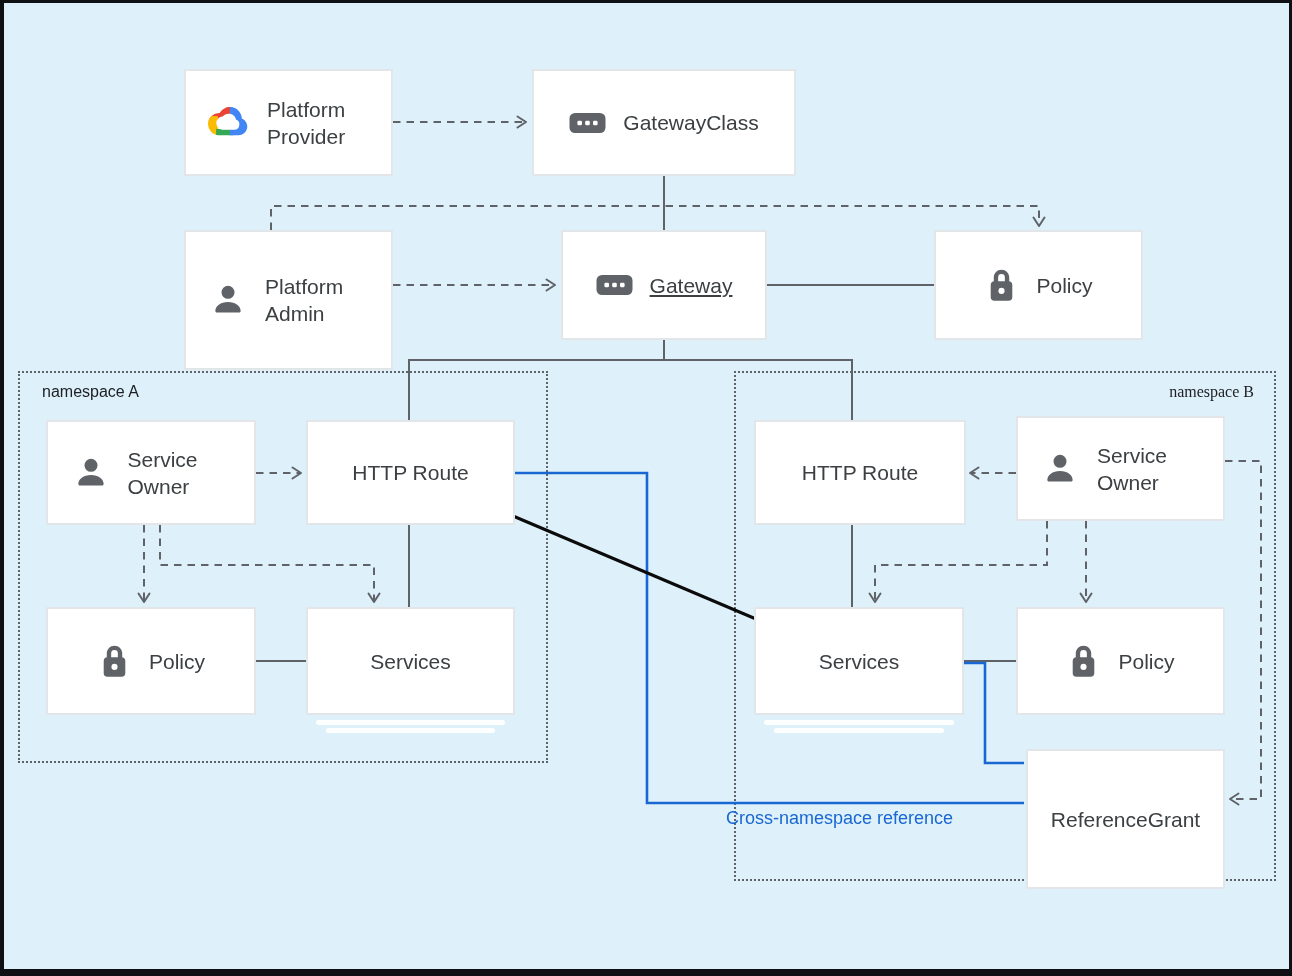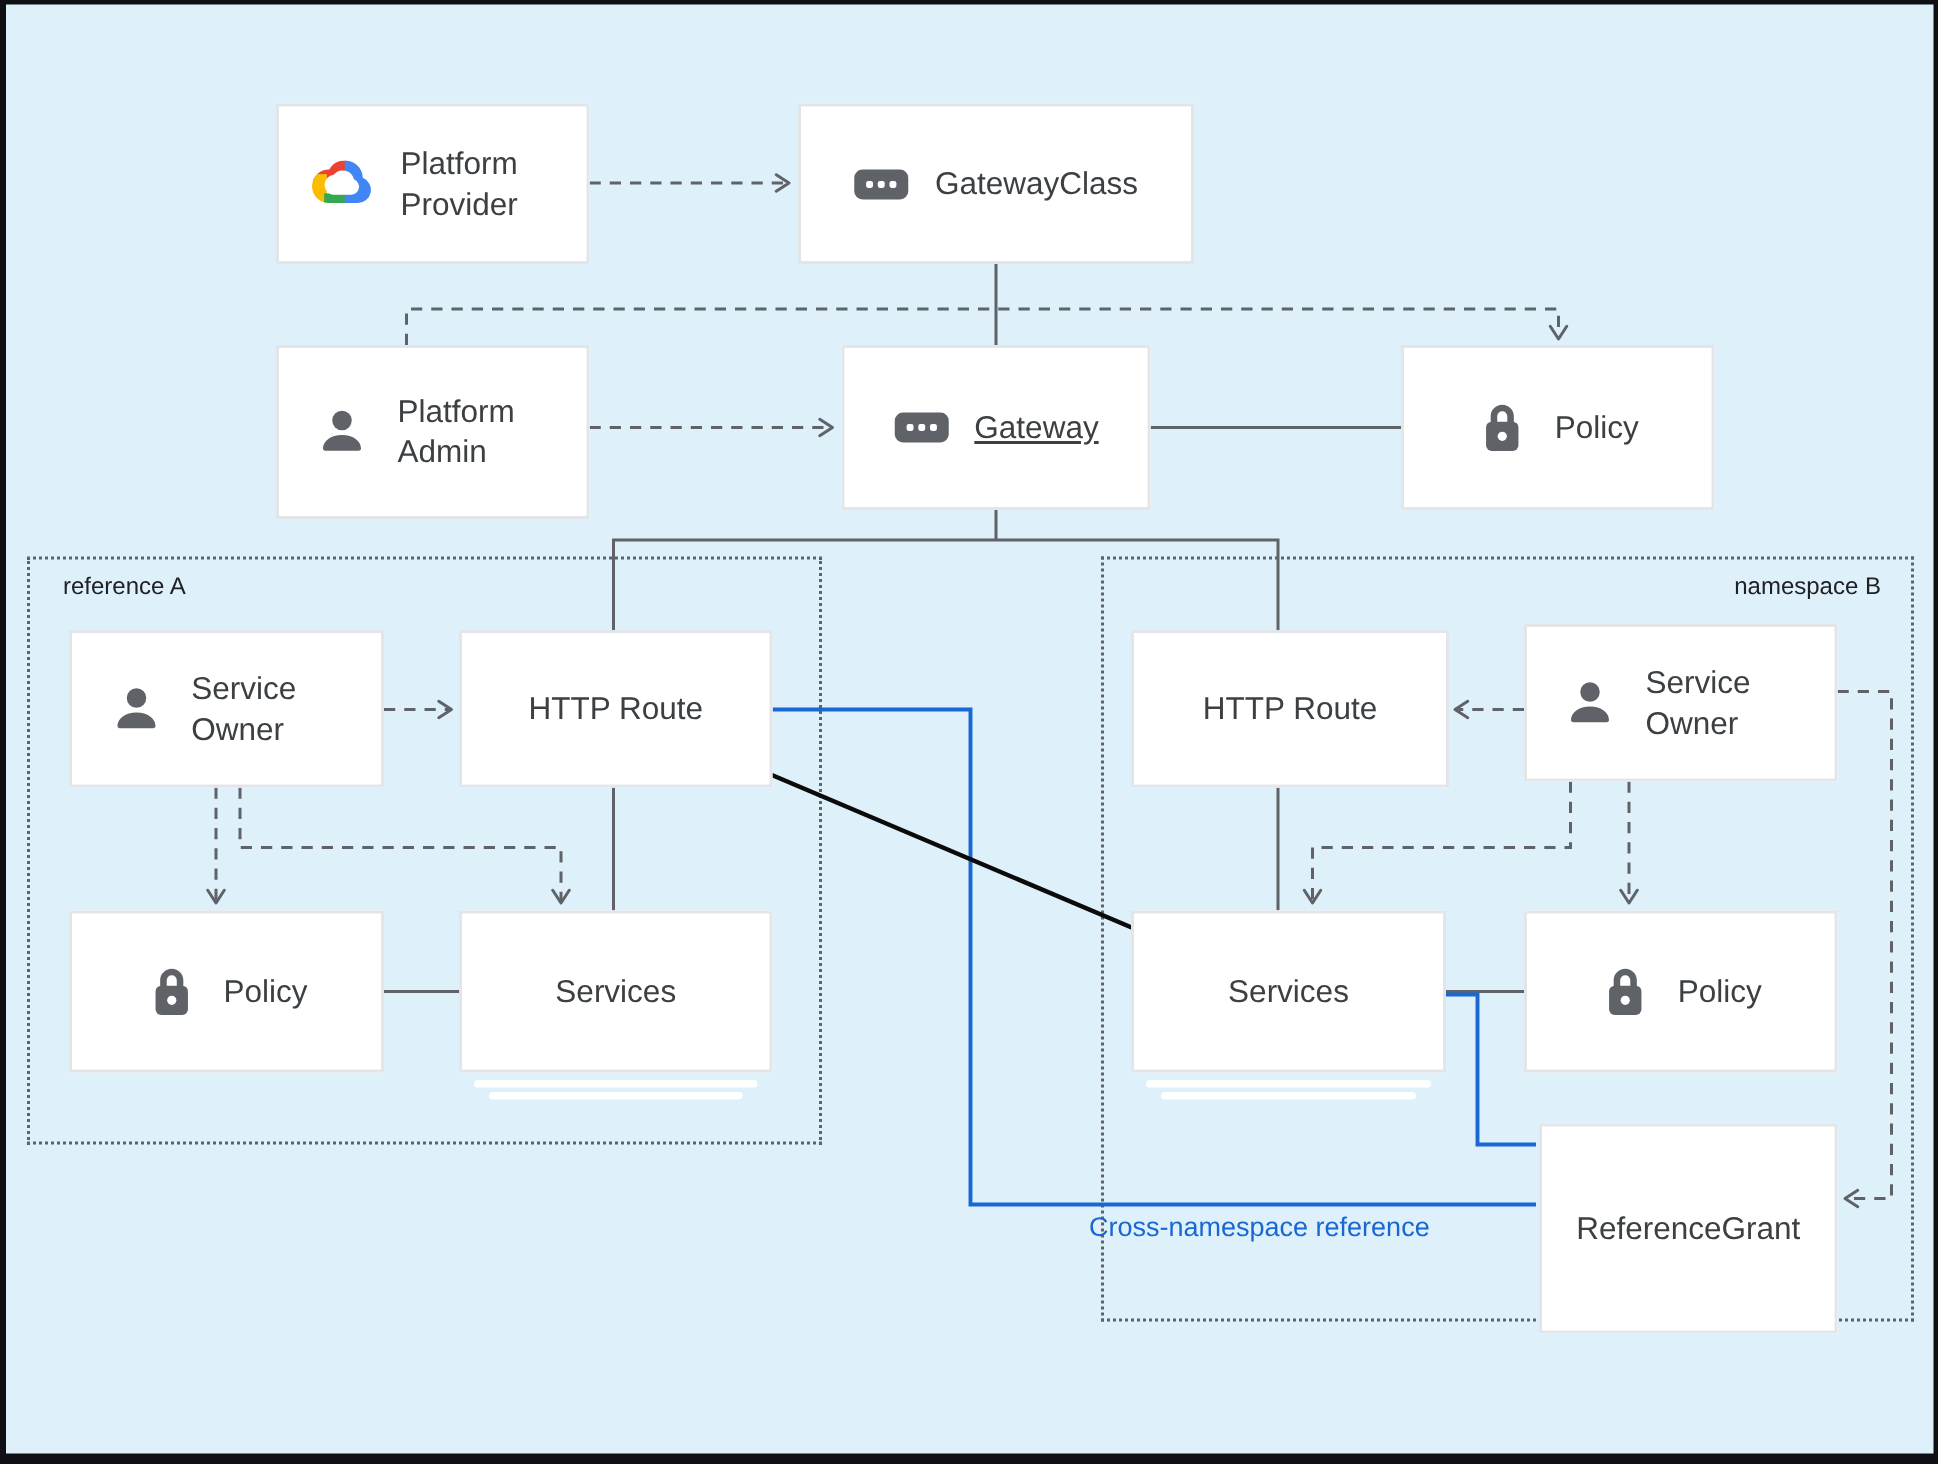--- a/index.html
+++ b/index.html
@@ -22,21 +22,21 @@
     border:2px dotted var(--line-gray);
   }
   .ns-label {
     position:absolute;
     top:10px;
     font-size:16px;
     color:#202124;
     white-space:nowrap;
   }
   .ns-a .ns-label { left:22px; }
-  .ns-b .ns-label { right:20px; }
+  .ns-b .ns-label { right:20px;font-family:Liberation Serif, serif; }
 
   
   svg.wires { position:absolute; left:0; top:0; z-index:2; }
   .wire-solid { stroke:var(--line-gray); stroke-width:2; fill:none; }
   .wire-dash  { stroke:var(--line-gray); stroke-width:2; fill:none; stroke-dasharray:7.5 6; }
   .wire-blue  { stroke:var(--line-blue); stroke-width:2.6; fill:none; }
   .wire-black { stroke:var(--line-black); stroke-width:3; fill:none; }
   .chev { stroke:var(--line-gray); stroke-width:2; fill:none; stroke-linecap:round; stroke-linejoin:round; }
 
   
@@ -73,21 +73,21 @@
     z-index:2;
     white-space:nowrap;
   }
 </style>
 </head>
 <body>
 
 <div class="canvas">
 
   <div class="ns ns-a" style="left:14px; top:368px; width:530px; height:392px;">
-    <span class="ns-label">reference A</span>
+    <span class="ns-label">namespace A</span>
   </div>
   <div class="ns ns-b" style="left:730px; top:368px; width:542px; height:510px;">
     <span class="ns-label">namespace B</span>
   </div>
 
   <svg class="wires" width="1292" height="976" viewBox="0 0 1292 976">
     <defs>
       <marker id="chev" viewBox="0 0 14 14" refX="12" refY="7" markerWidth="14" markerHeight="14" markerUnits="userSpaceOnUse" orient="auto">
         <path class="chev" d="M3.5 1.5 L12 7 L3.5 12.5"></path>
       </marker>
@@ -145,21 +145,21 @@
           <rect x="-2" y="13" width="15" height="29" fill="#FBBC04"></rect>
           <rect x="11" y="27" width="19" height="15" fill="#34A853"></rect>
           <rect x="26" y="-2" width="24" height="44" fill="#4285F4"></rect>
         </g>
         <path d="M17.5 28 h13 a5.8 5.8 0 0 0 2.2 -11.2 A8.4 8.4 0 0 0 18 13.5 A7.3 7.3 0 0 0 17.5 28 z" fill="#ffffff"></path>
       </svg>
     </span>
     <span class="label">Platform Provider</span>
   </div>
 
-  <div class="node two-line" style="left:180px; top:227px; width:209px; height:116px;">
+  <div class="node two-line" style="left:180px; top:227px; width:209px; height:140px;">
     <span class="icon">
       <svg width="40" height="40" viewBox="0 0 24 24" fill="#5F6368">
         <circle cx="12" cy="7.4" r="3.9"></circle>
         <path d="M12 13.2c-4.5 0-7.6 2.5-7.6 5.4 0 .5.4.9.9.9h13.4c.5 0 .9-.4.9-.9 0-2.9-3.1-5.4-7.6-5.4z"></path>
       </svg>
     </span>
     <span class="label">Platform Admin</span>
   </div>
 
   <div class="node" style="left:557px; top:227px; width:206px; height:110px;text-decoration:underline;">

